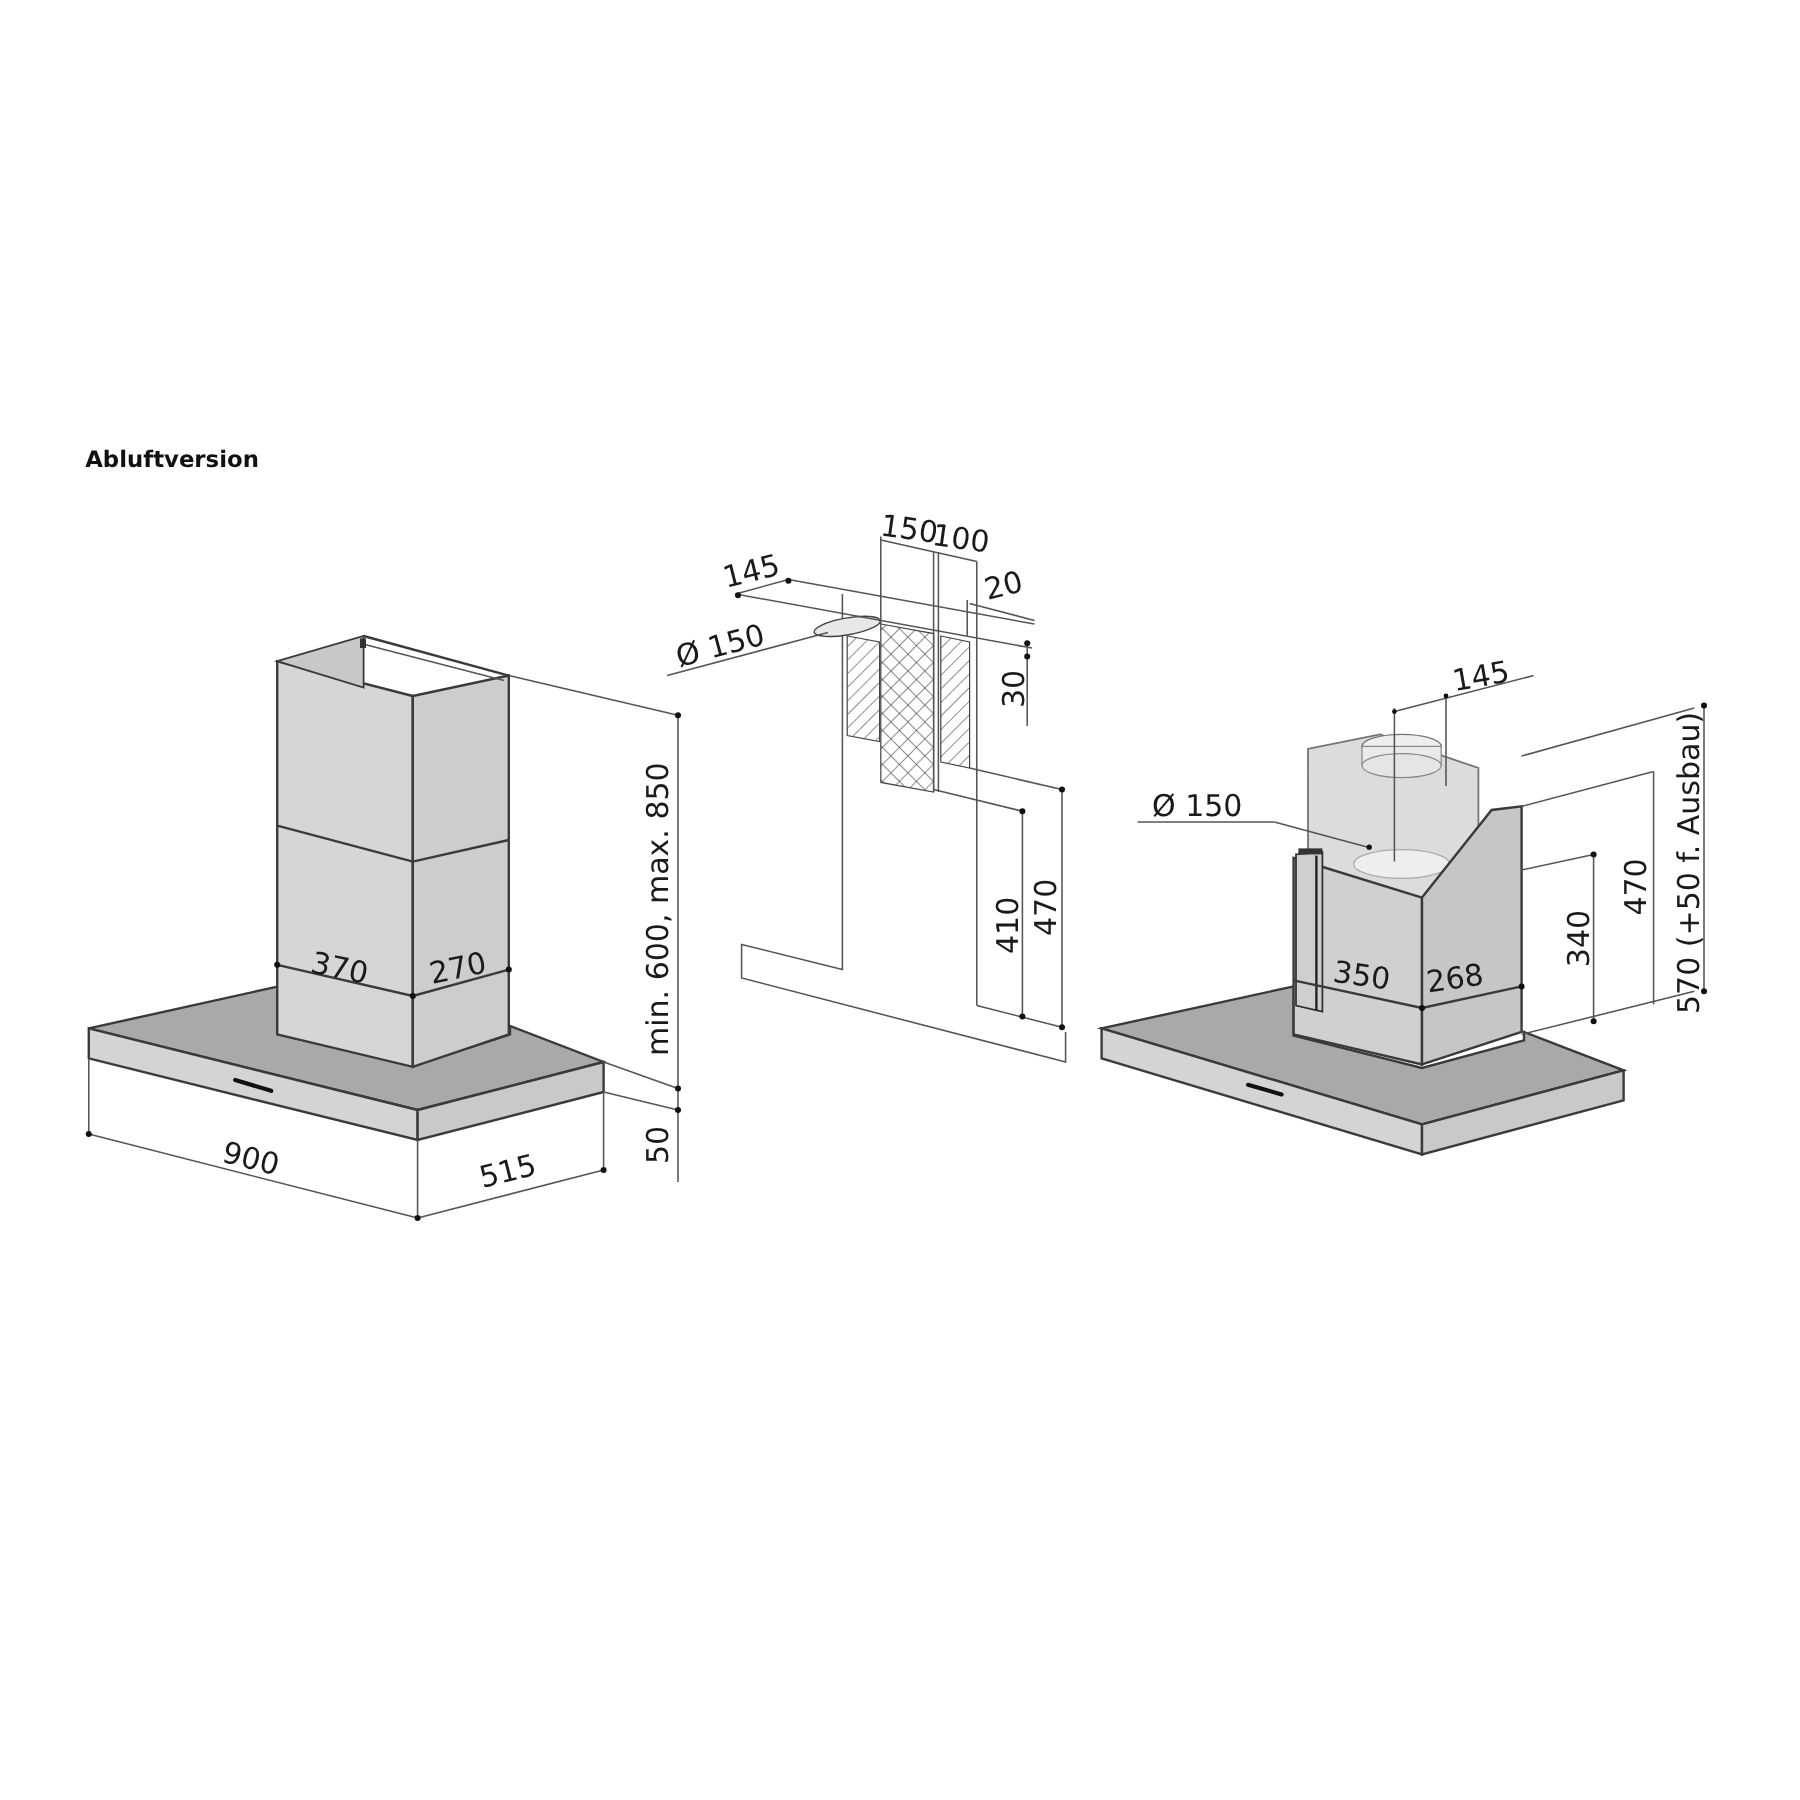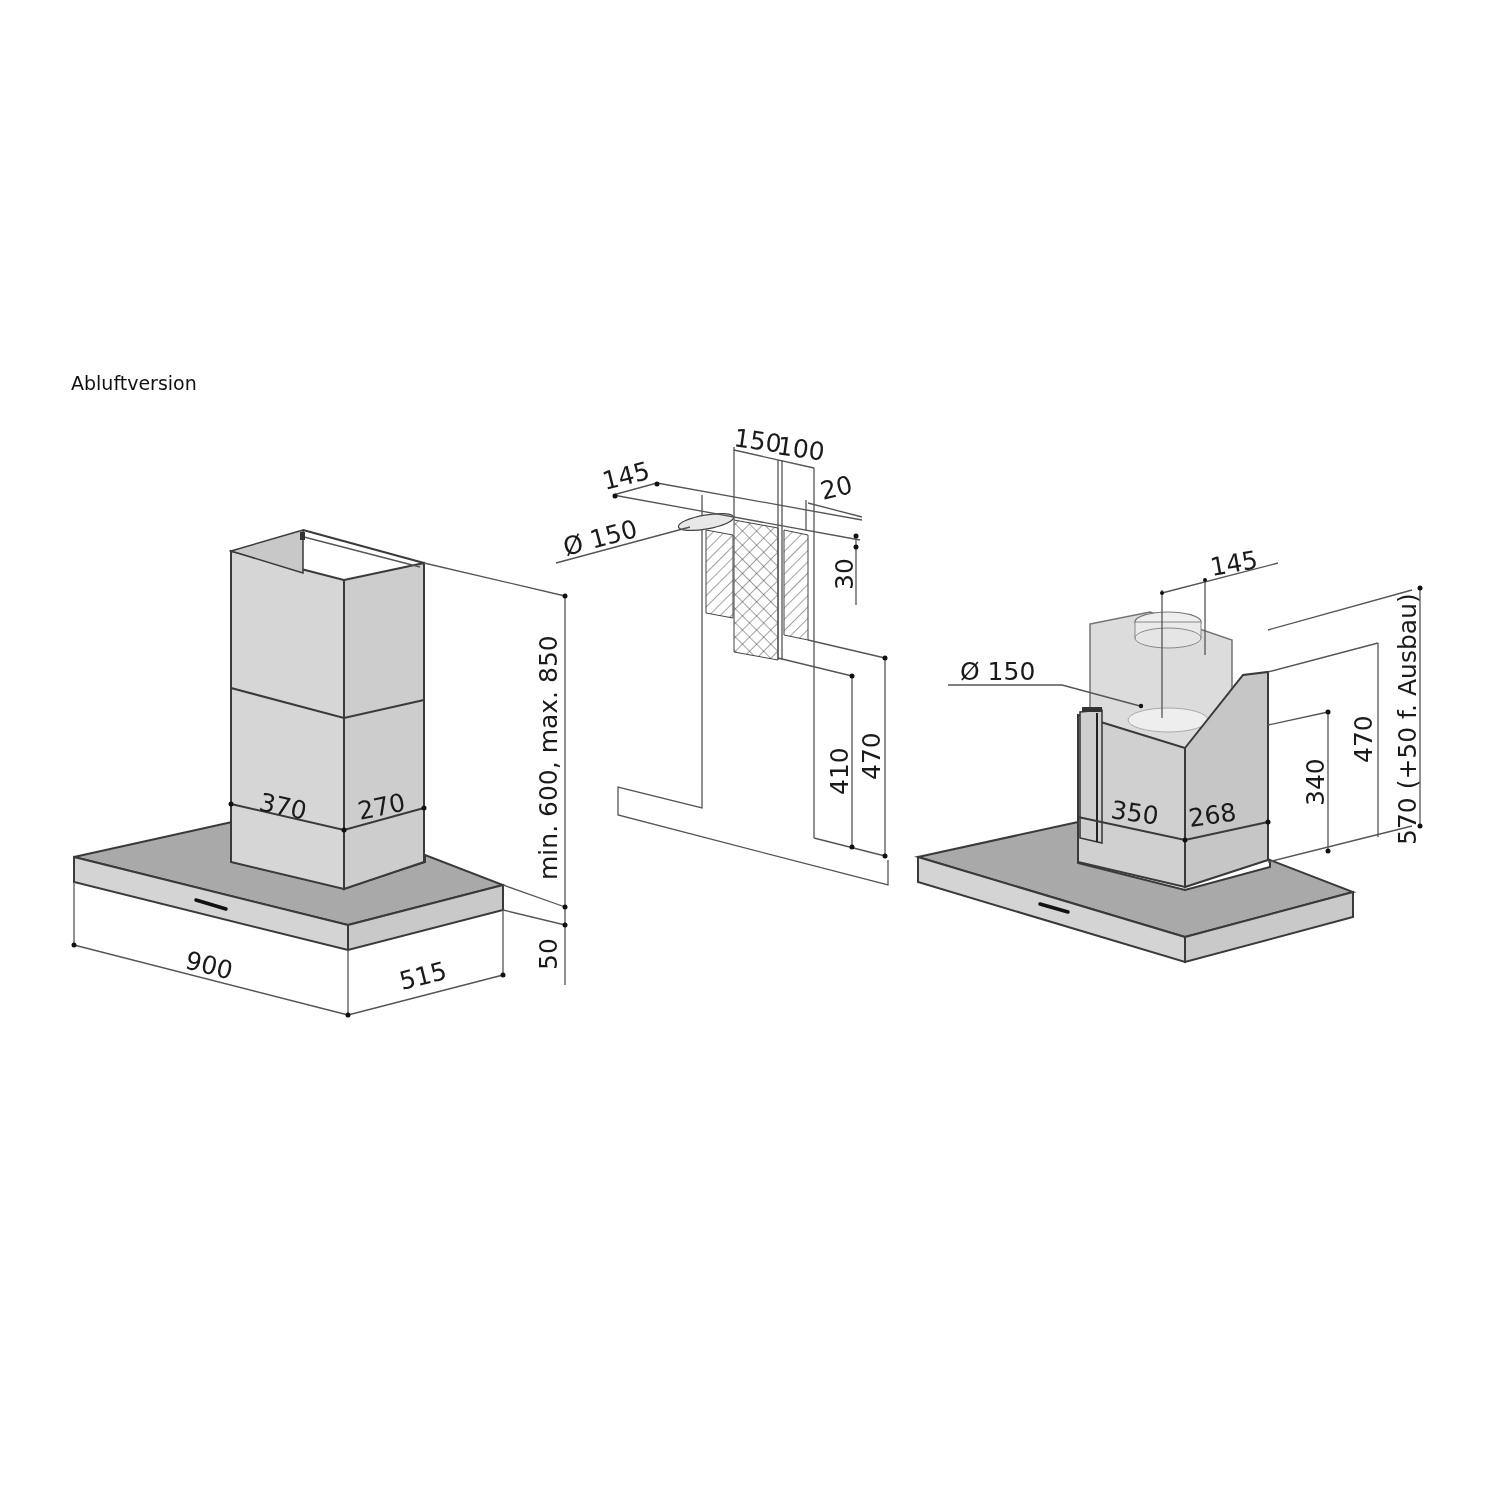--- a/index.html
+++ b/index.html
@@ -1,17 +1,17 @@
 <!DOCTYPE html>
 <html><head>
 <meta charset="utf-8">
 <style>
   html, body { margin: 0; padding: 0; background: #ffffff; }
   body { width: 1500px; height: 1500px; position: relative; overflow: hidden; font-family: "DejaVu Sans", sans-serif; }
-  #title { position: absolute; left: 71px; top: 372px; font-family: "DejaVu Sans", sans-serif; font-weight: normal; font-size: 19px; color: #111; letter-spacing: 0px; }
+  #title { position: absolute; left: 71px; top: 372px; font-family: "DejaVu Sans", sans-serif; font-weight: bold; font-size: 19px; color: #111; letter-spacing: 0px; }
   svg { position: absolute; left: 0; top: 0; }
   .dim { font-family: "DejaVu Sans", sans-serif; font-size: 25px; fill: #1a1a1a; }
   .ln { stroke: #555; stroke-width: 1.3; fill: none; }
   .edge { stroke: #3a3a3a; stroke-width: 2; fill: none; }
   .dot { fill: #111; }
 </style>
 </head>
 <body>
 
 <div id="title">Abluftversion</div>

